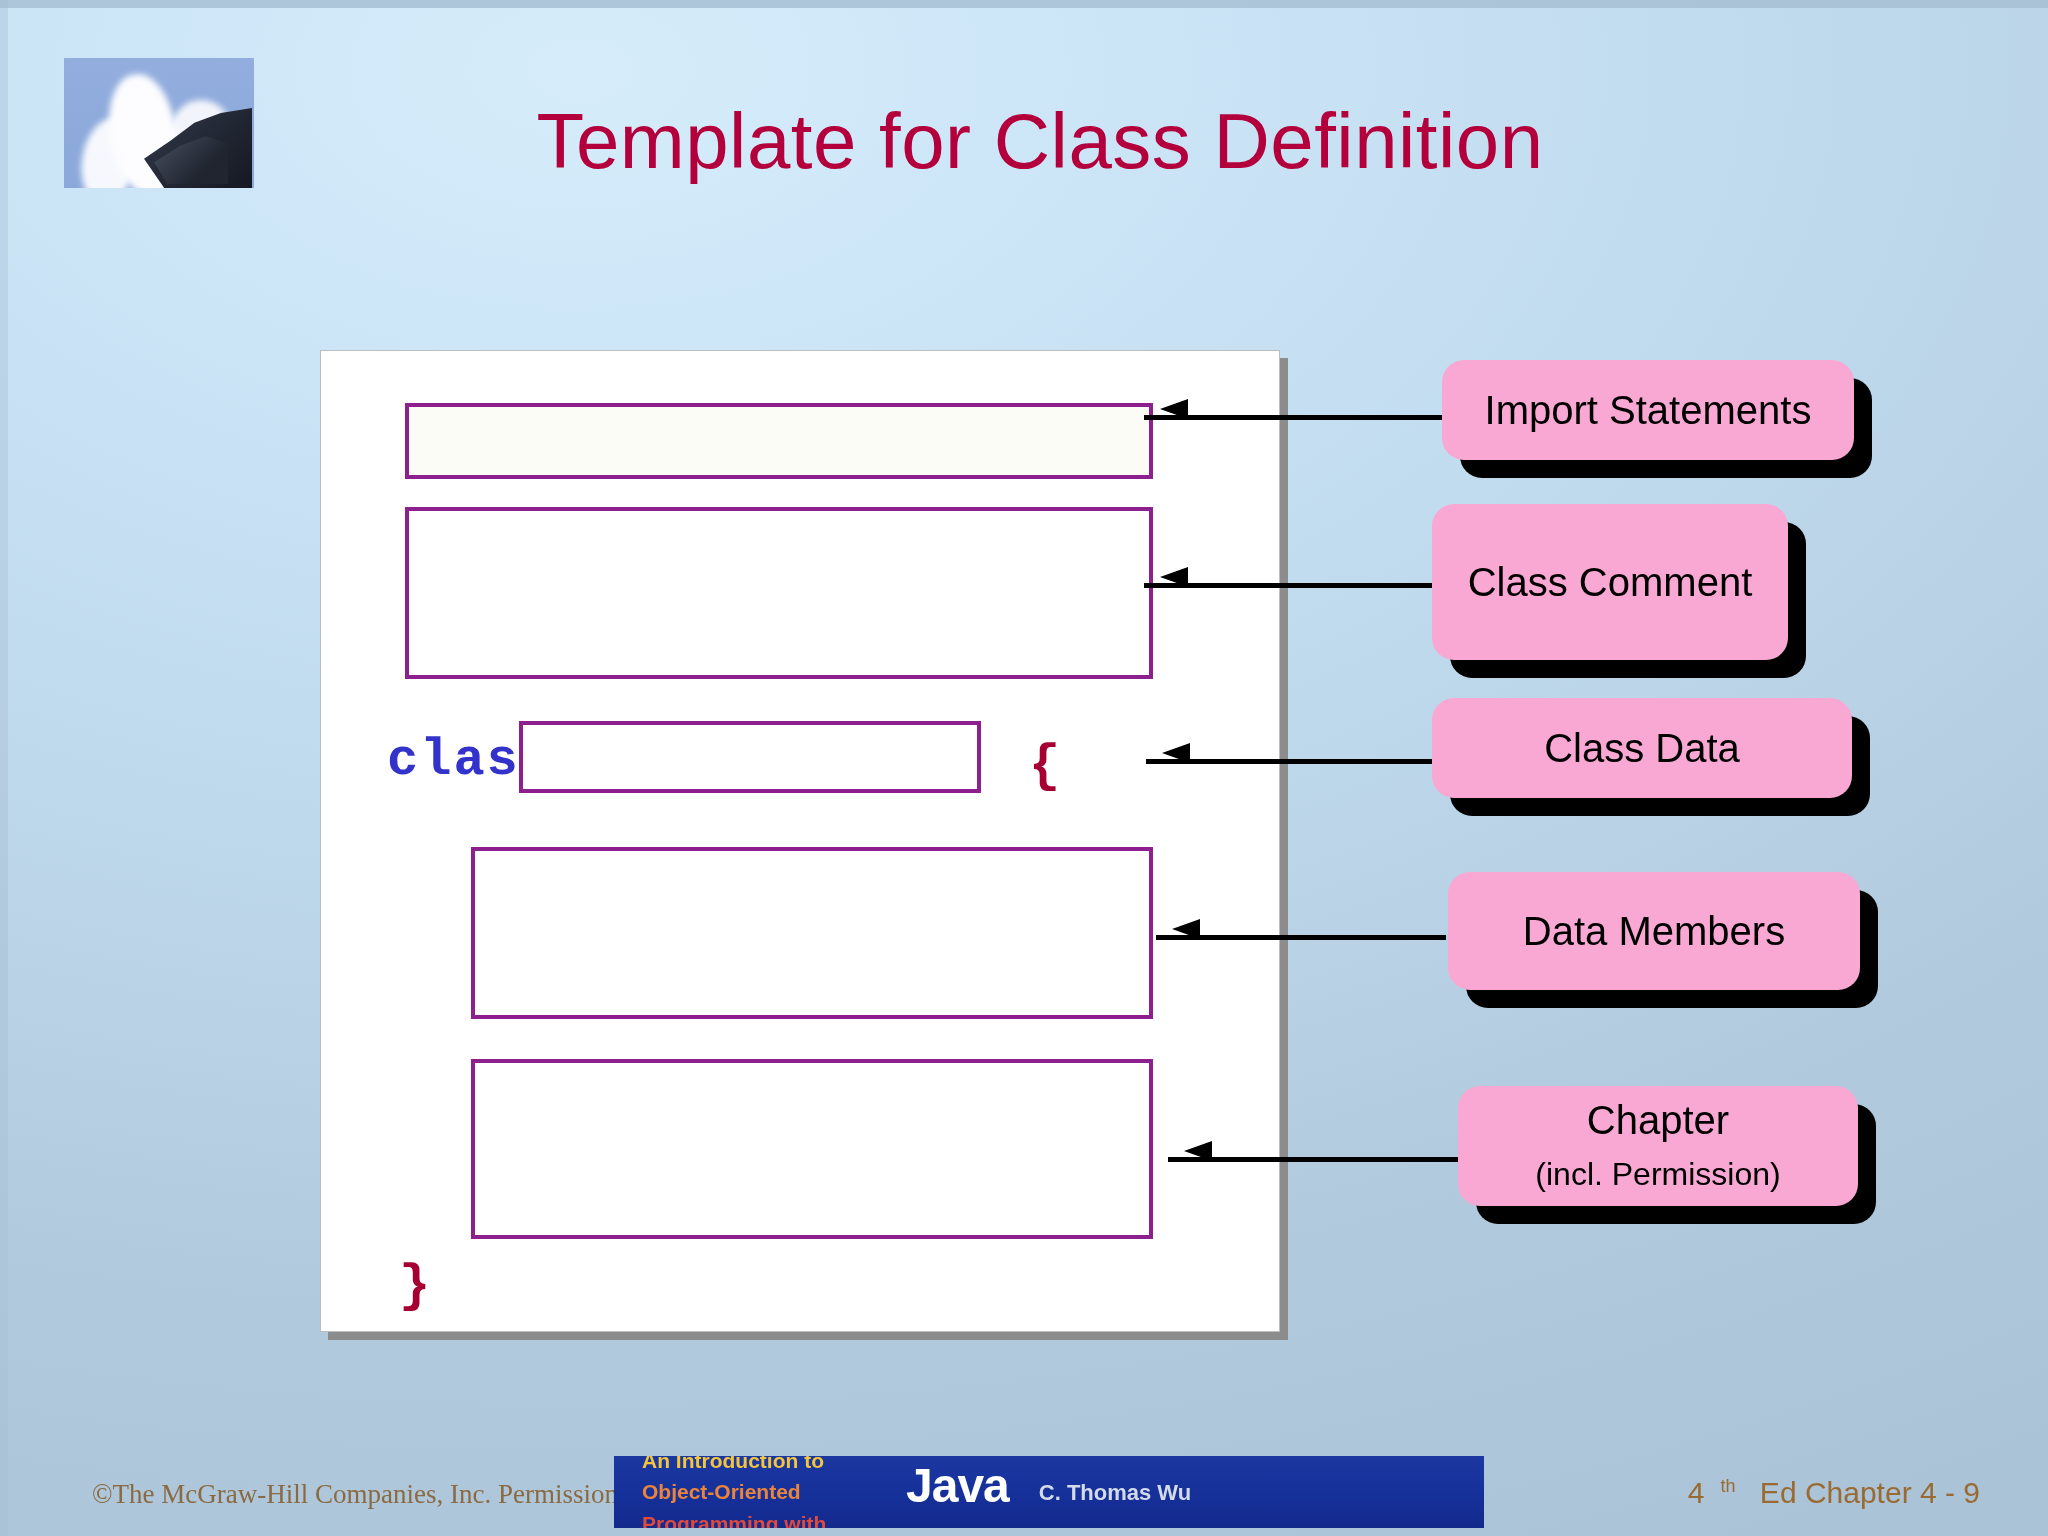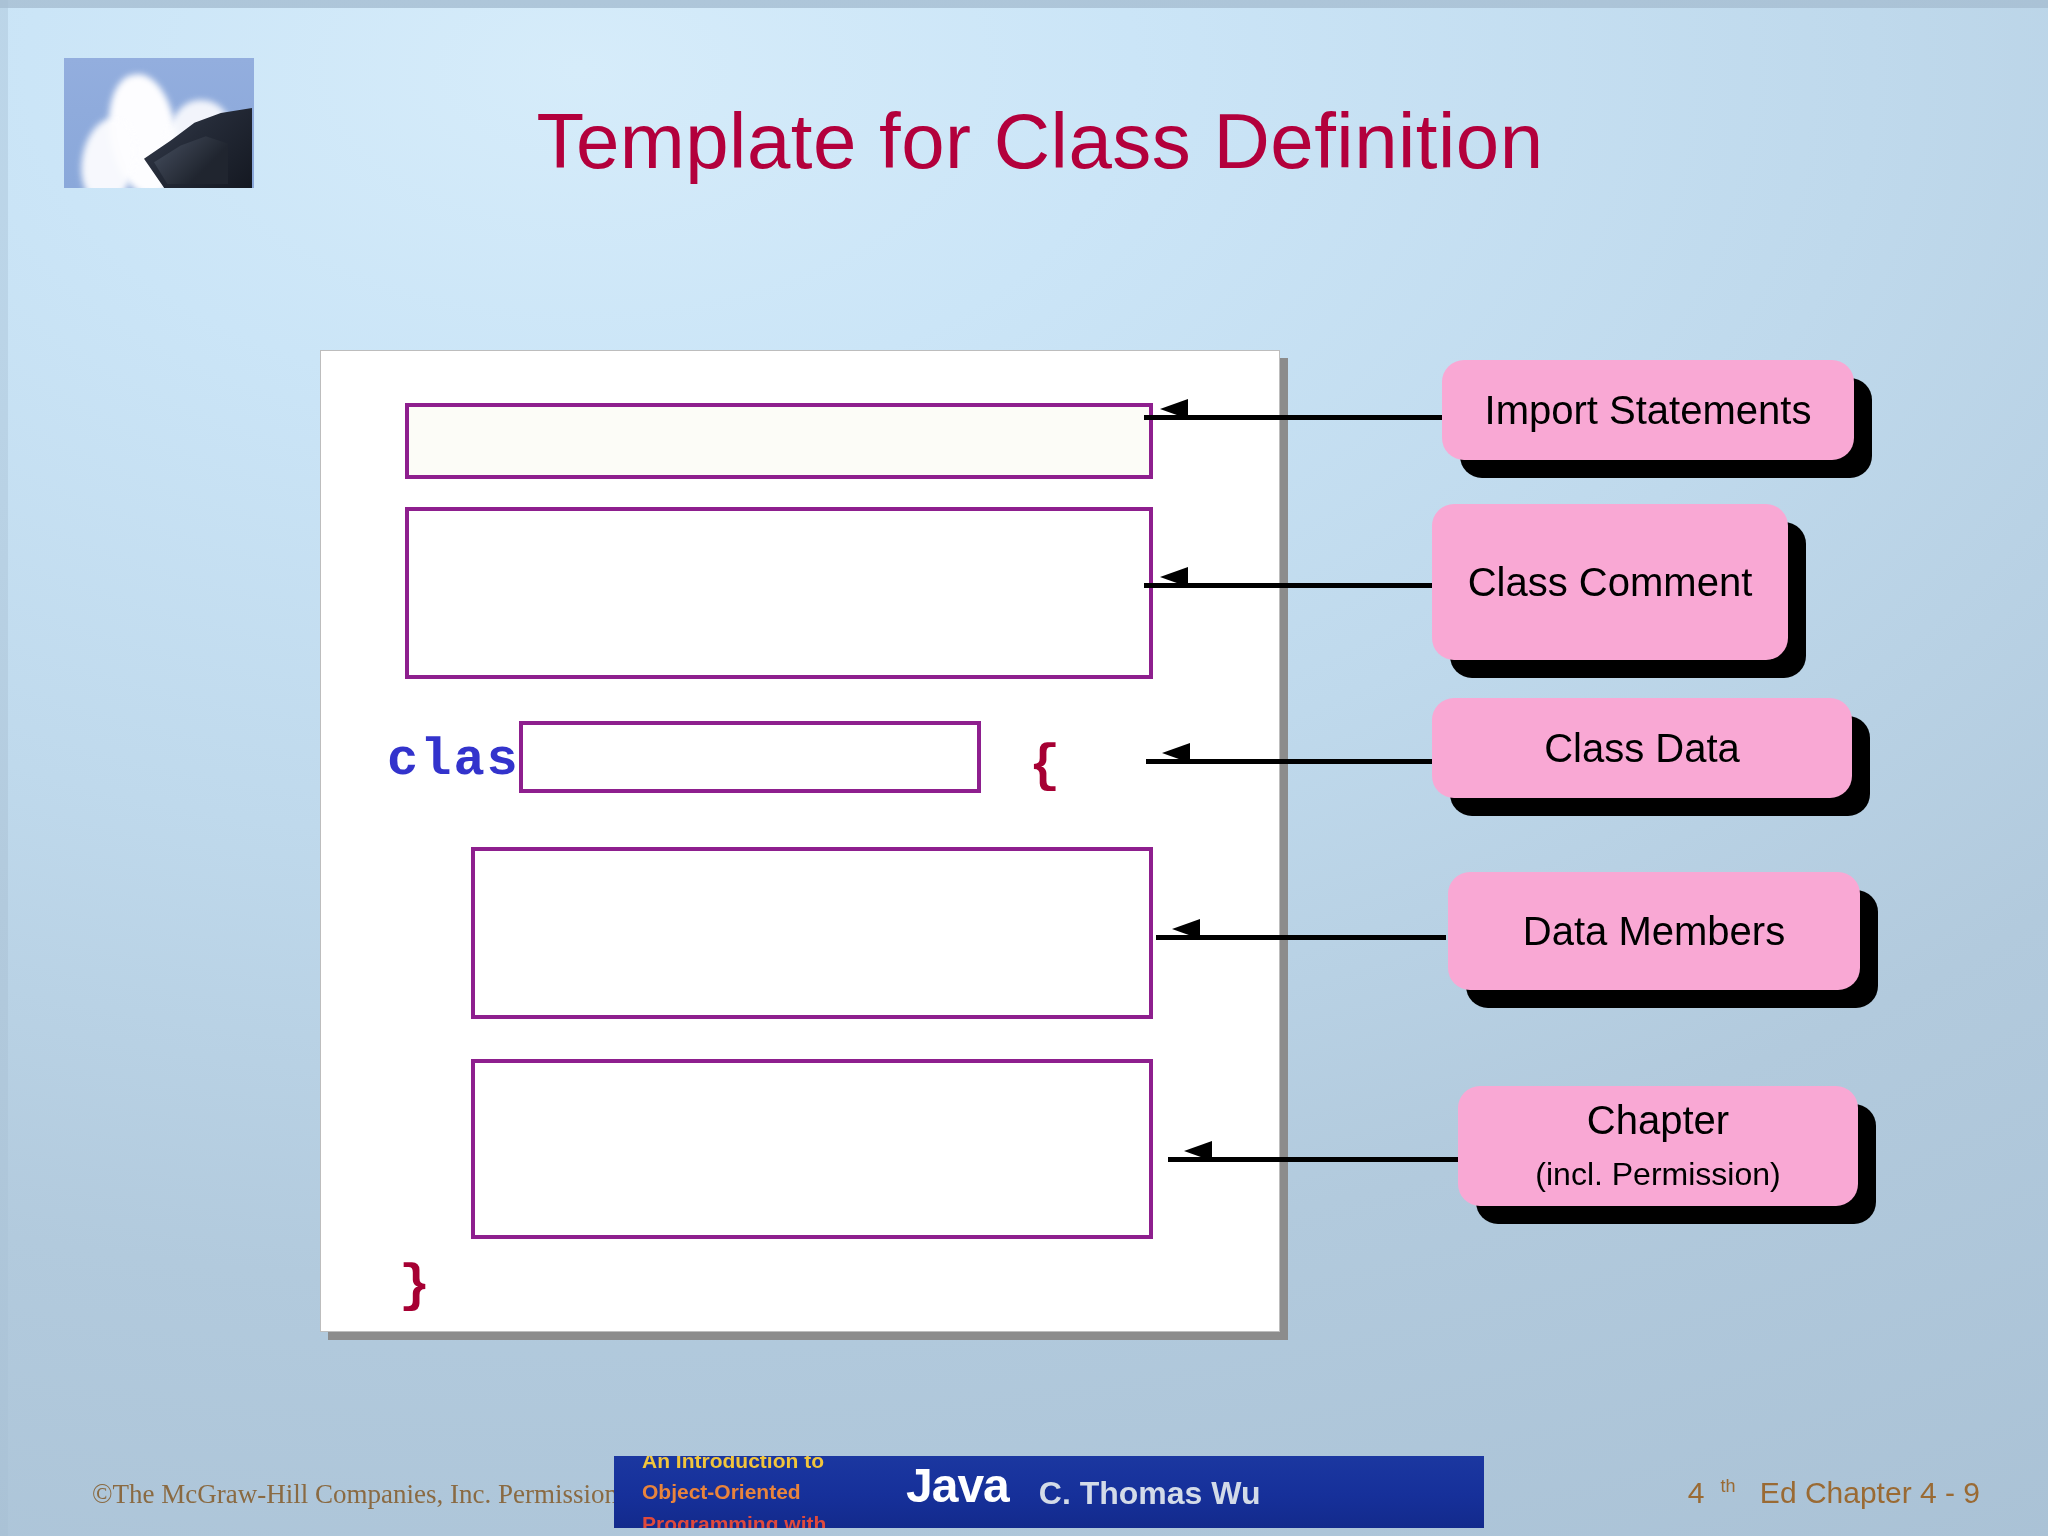--- a/index.html
+++ b/index.html
@@ -117,21 +117,21 @@
   .java-banner .sub .l1 { color:#f2c53c; }
   .java-banner .sub .l2 { color:#e9843c; }
   .java-banner .sub .l3 { color:#e04a3c; }
   .java-banner .word {
     font-family:"Liberation Sans", sans-serif; font-weight:700;
     font-size:48px; color:#ffffff; letter-spacing:-1px; line-height:.9;
     margin-left:4px; margin-top:-4px;text-align:center;
   }
   .java-banner .author {
     font-family:"Liberation Sans", sans-serif; font-weight:700;
-    font-size:32px; color:#d3dbe8; margin-left:22px; margin-top:10px;text-align:right;
+    font-size:22px; color:#d3dbe8; margin-left:22px; margin-top:10px;text-align:right;
   }
   .pageno {
     position:absolute; right:68px; top:1452px;
     font-size:30px; color:#9a6a33; white-space:nowrap;
   }
   .pageno sup { font-size:18px; }
 </style>
 </head>
 <body>
 

